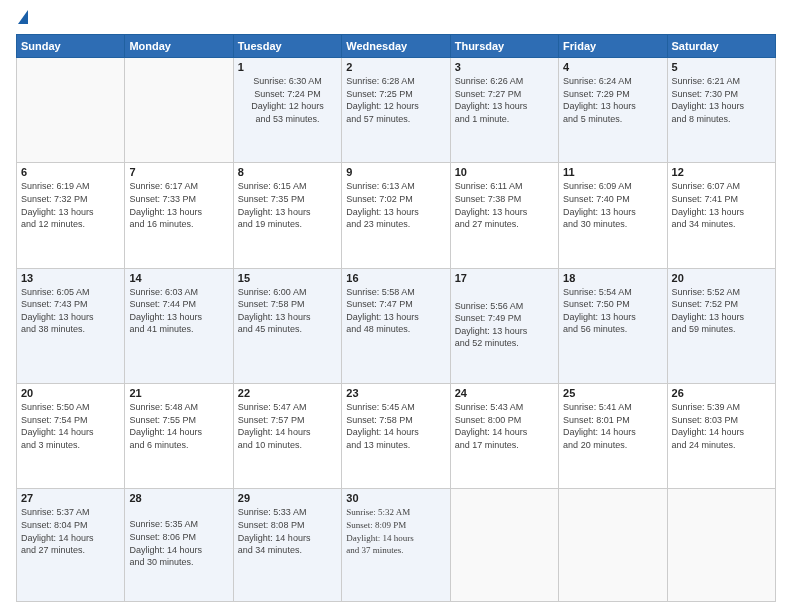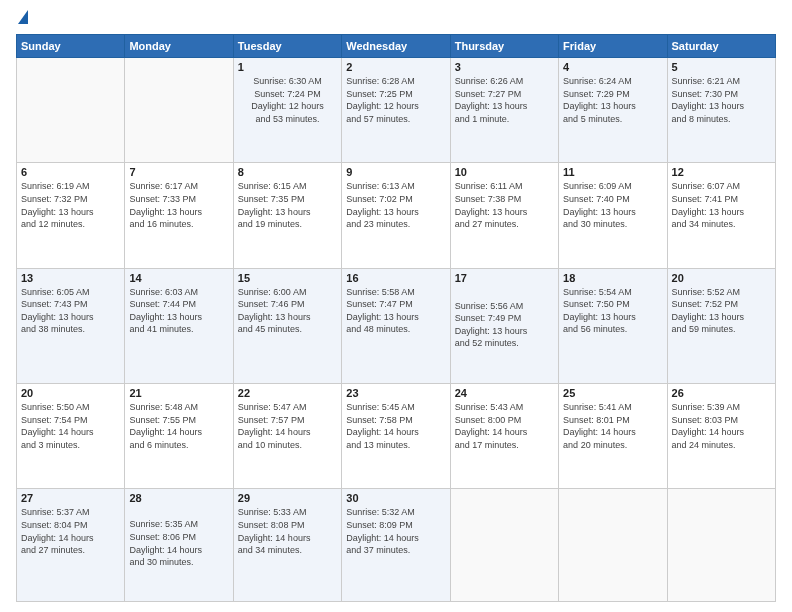--- a/index.html
+++ b/index.html
@@ -238,21 +238,21 @@
           <td>
             <span class="day-number">14</span>
             <div class="day-info" style="white-space: pre-line;">Sunrise: 6:03 AM
 Sunset: 7:44 PM
 Daylight: 13 hours
 and 41 minutes.</div>
           </td>
           <td>
             <span class="day-number">15</span>
             <div class="day-info" style="white-space: pre-line;">Sunrise: 6:00 AM
-Sunset: 7:46 PM
+Sunset: 7:58 PM
 Daylight: 13 hours
 and 45 minutes.</div>
           </td>
           <td>
             <span class="day-number">16</span>
             <div class="day-info" style="white-space: pre-line;">Sunrise: 5:58 AM
 Sunset: 7:47 PM
 Daylight: 13 hours
 and 48 minutes.</div>
           </td>
@@ -346,21 +346,21 @@
           </td>
           <td>
             <span class="day-number">29</span>
             <div class="day-info" style="white-space: pre-line;">Sunrise: 5:33 AM
 Sunset: 8:08 PM
 Daylight: 14 hours
 and 34 minutes.</div>
           </td>
           <td>
             <span class="day-number">30</span>
-            <div class="day-info" style="white-space: pre-line;">Sunrise: 5:32 AM
+            <div class="day-info" style="white-space: pre-line; font-family: Liberation Serif, serif;">Sunrise: 5:32 AM
 Sunset: 8:09 PM
 Daylight: 14 hours
 and 37 minutes.</div>
           </td>
           <td class="empty"></td>
           <td class="empty"></td>
           <td class="empty"></td>
         </tr>
       </tbody>
   </table>

